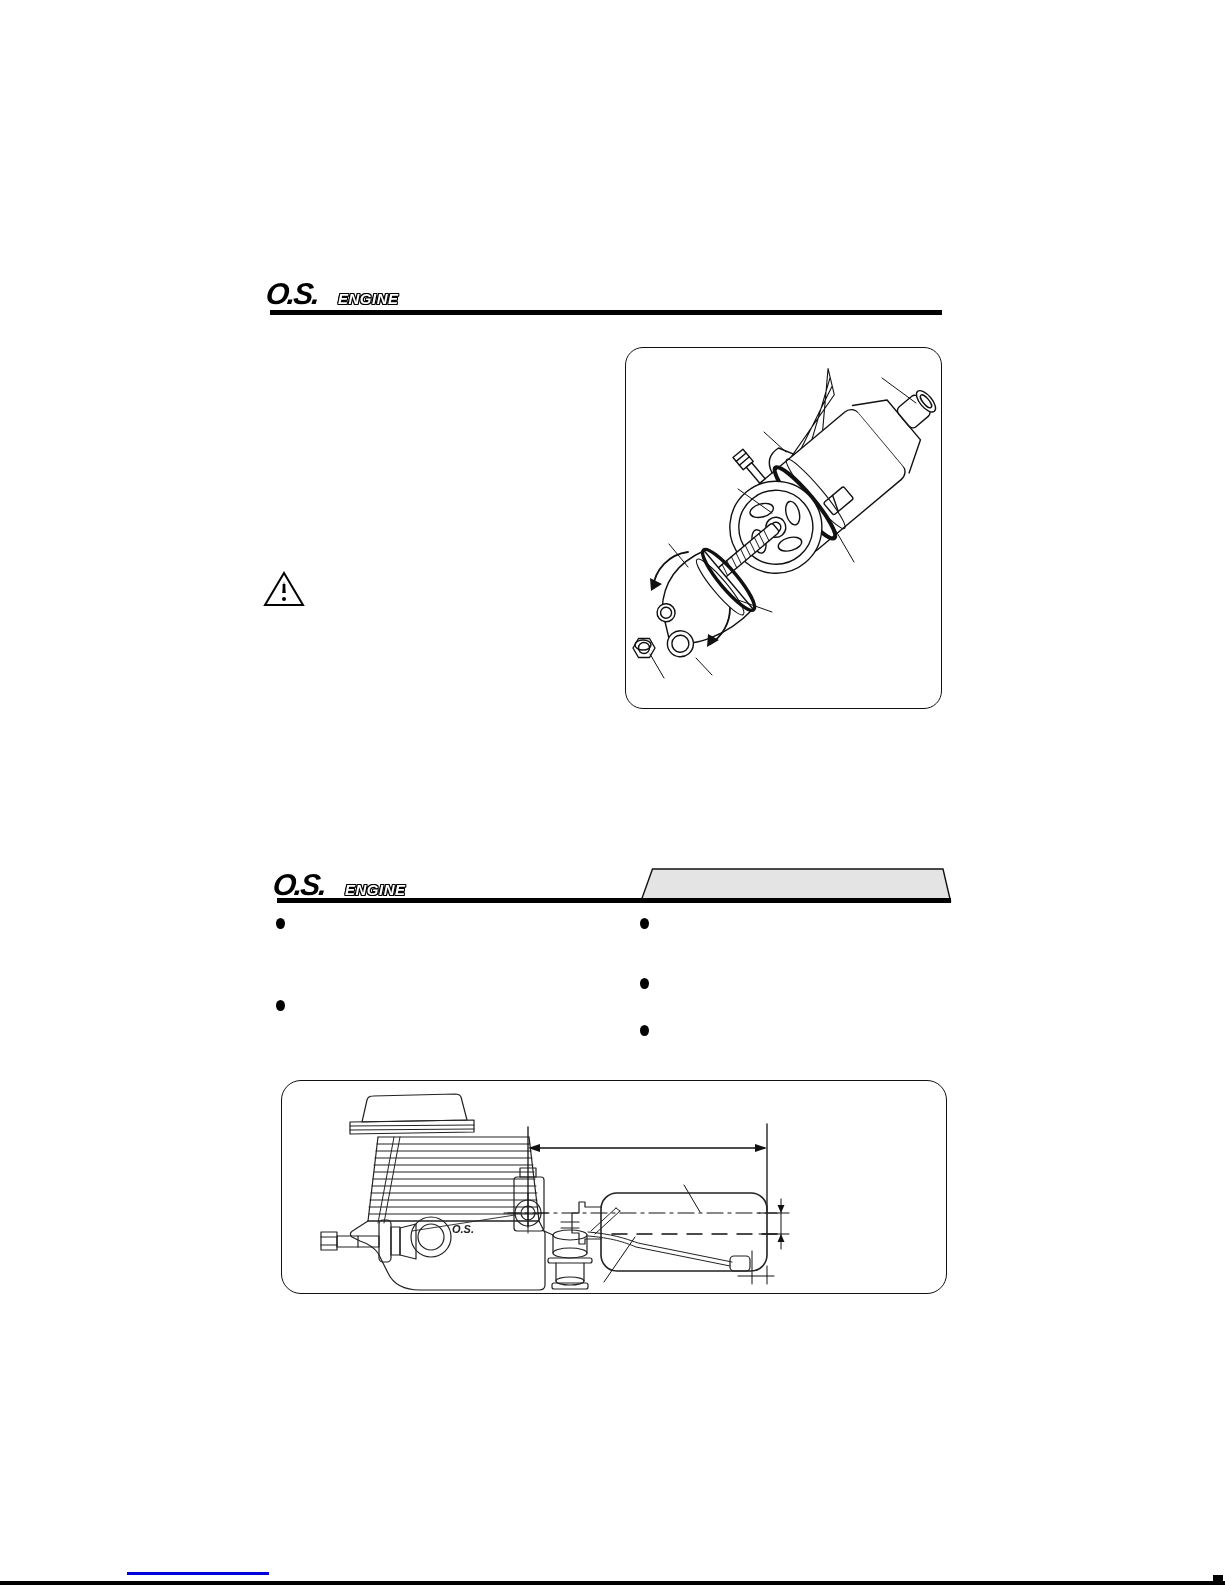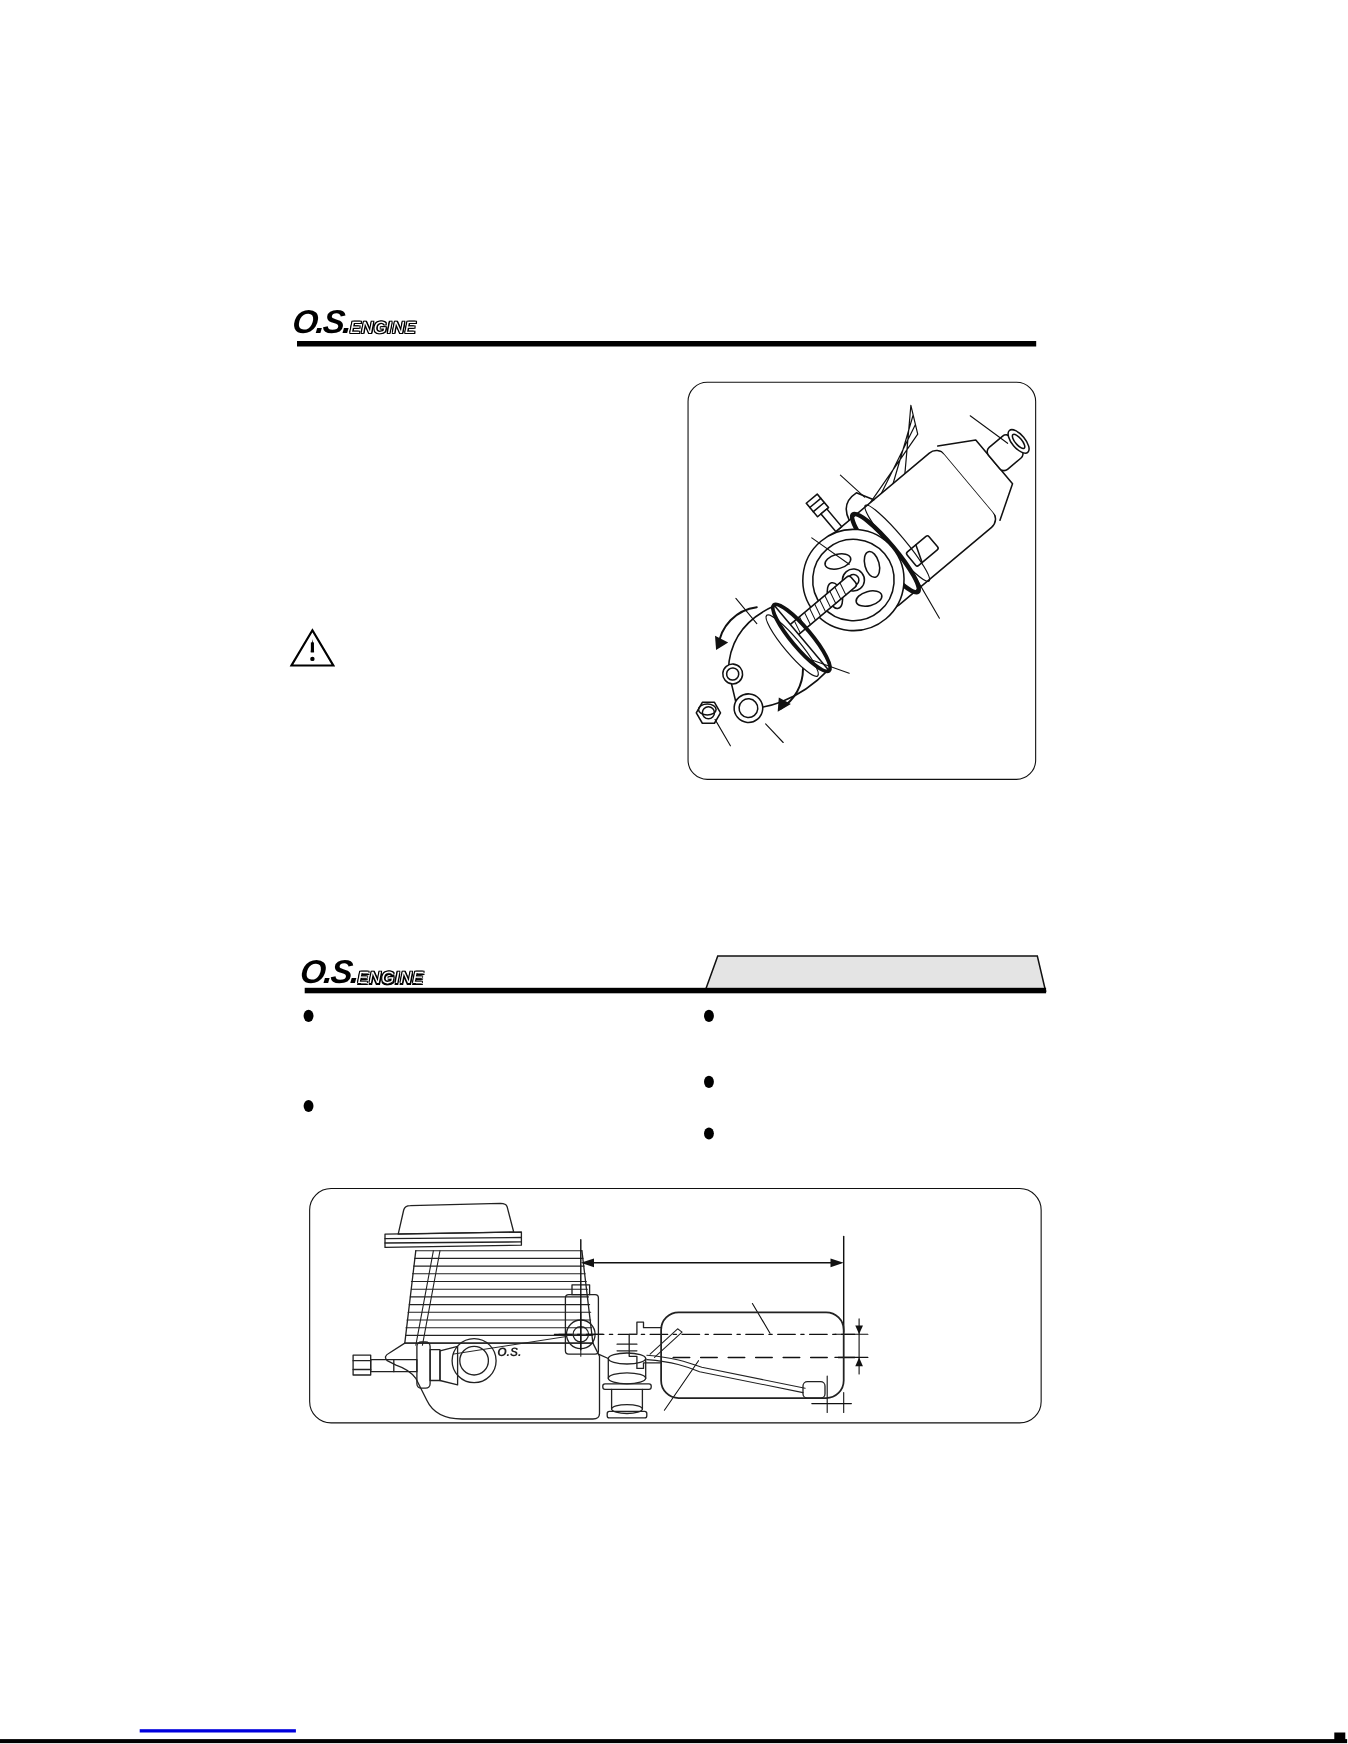--- a/index.html
+++ b/index.html
@@ -4,22 +4,22 @@
 <style>
   html,body{margin:0;padding:0;background:#fff;}
   .page{position:relative;width:1225px;height:1585px;background:#fff;overflow:hidden;
         font-family:"Liberation Sans", sans-serif;}
   .abs{position:absolute;}
 
   
   .logo{display:flex;align-items:flex-end;white-space:nowrap;}
   .logo .os{font-style:italic;font-weight:bold;font-size:30px;line-height:24px;
             letter-spacing:-2px;color:#000;transform:skewX(-6deg);}
-  .logo .engine{font-weight:normal;font-style:italic;font-size:15px;line-height:15px;
-            letter-spacing:.5px;color:#fff;margin-left:0;
+  .logo .engine{font-weight:bold;font-style:italic;font-size:15px;line-height:15px;
+            letter-spacing:.5px;color:#fff;margin-left:20px;
             text-shadow:-1px 0 #000,1px 0 #000,0 -1px #000,0 1px #000,
                         -1px -1px 0 #000,1px -1px 0 #000,-1px 1px 0 #000,1px 1px 0 #000;}
   .hrule{background:#000;height:5px;}
 
   .figure-box{border:1.8px solid #111;background:#fff;}
   .bullet{width:9px;height:11px;border-radius:50%;background:#000;}
 
   .blue-link-line{background:#0000dd;height:3px;}
   .bottom-bar{background:#000;}
   svg text{font-family:"Liberation Sans", sans-serif;}

